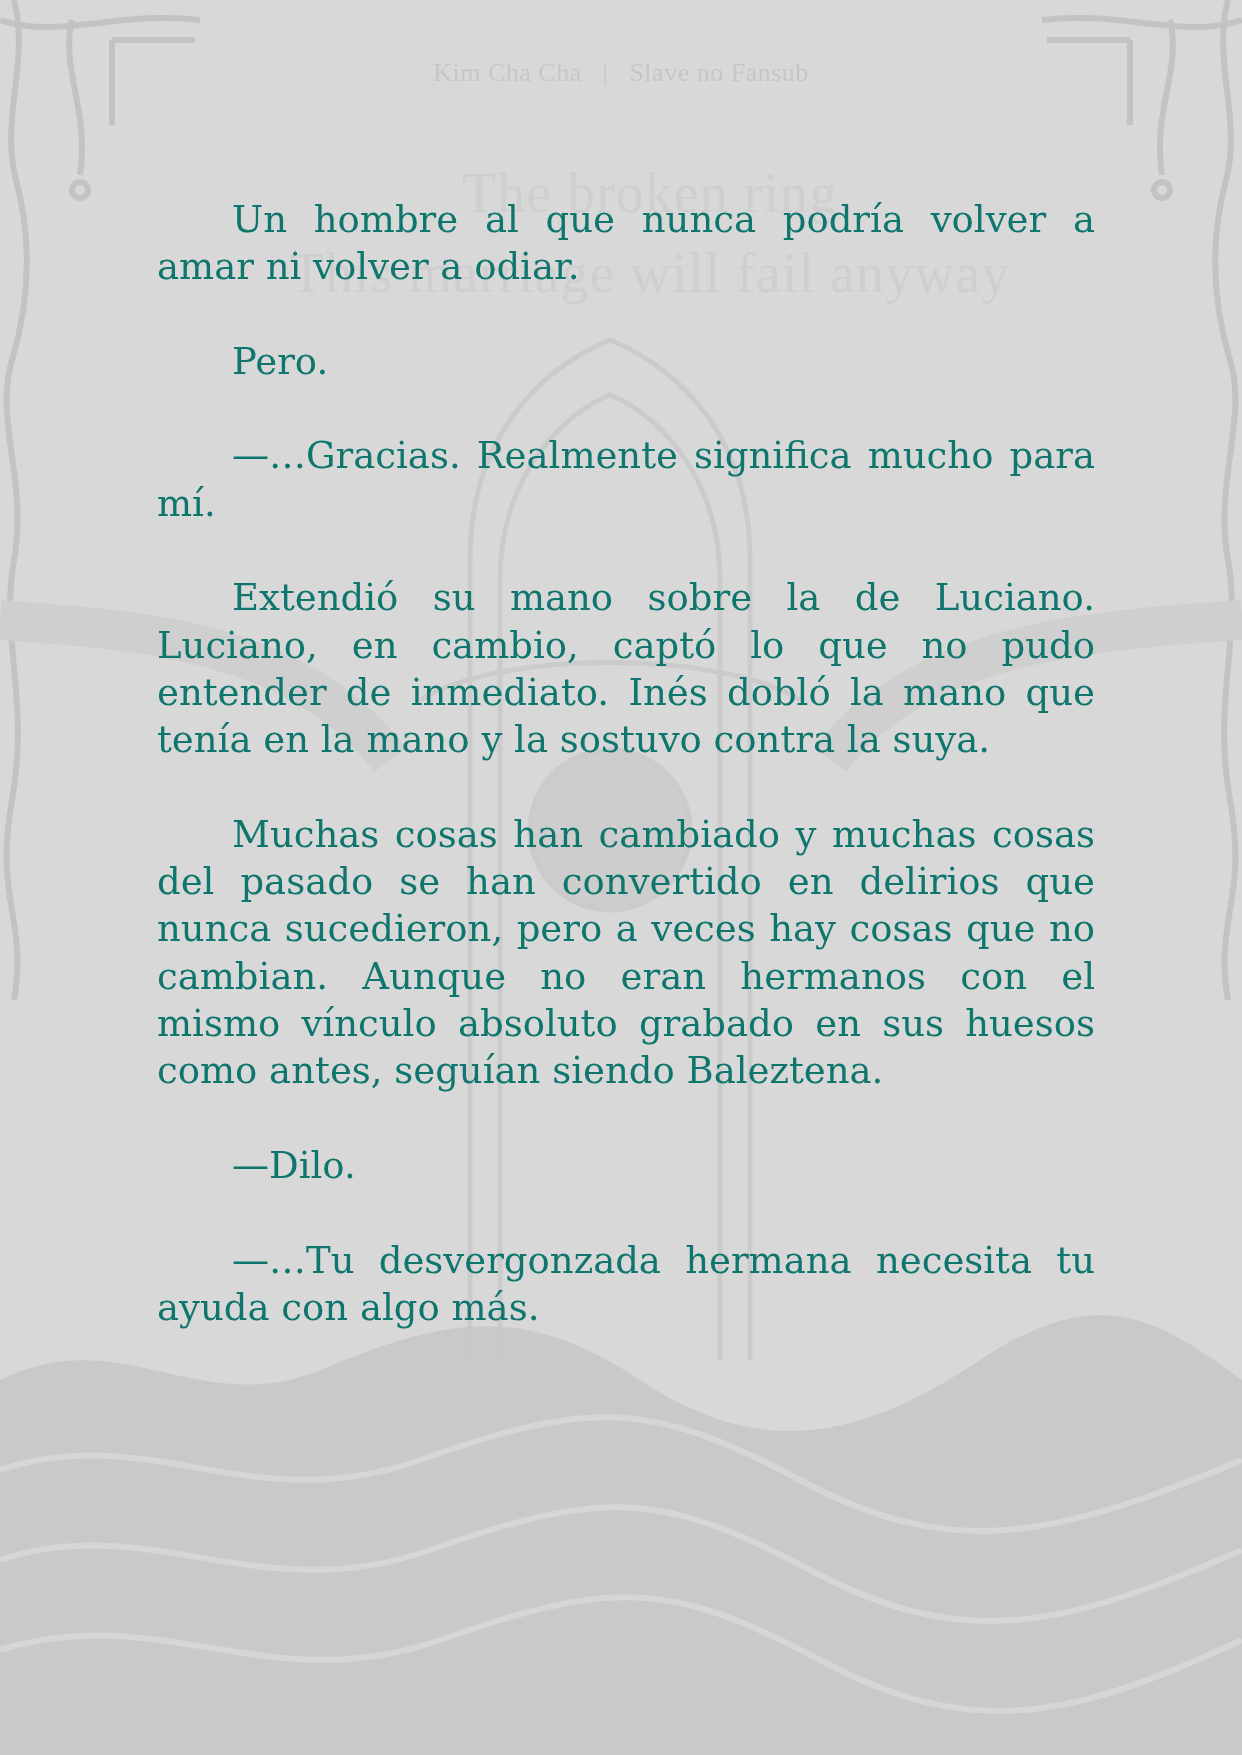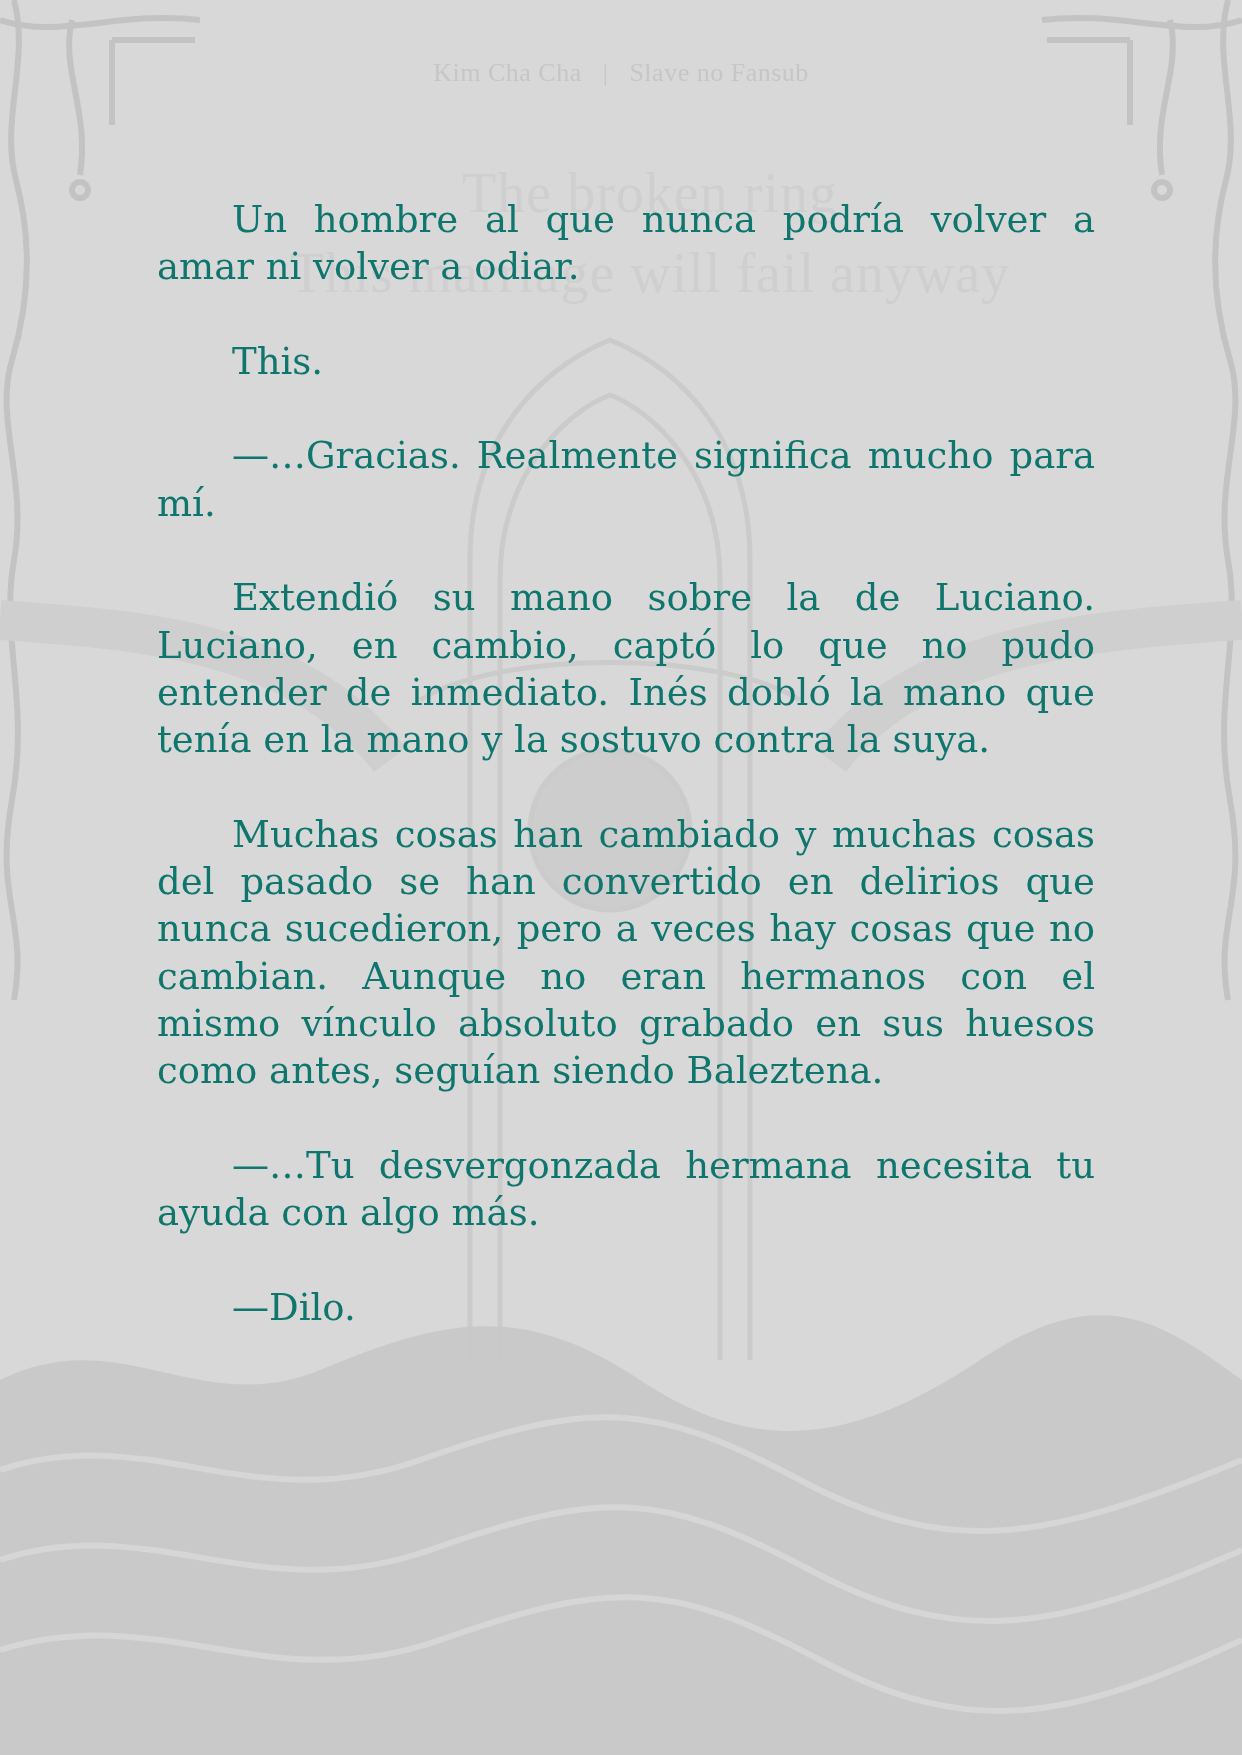--- a/index.html
+++ b/index.html
@@ -114,19 +114,19 @@
 <div class="watermark-title wm2">This marriage will fail anyway</div>
 
 <div class="header">
   <span>Kim Cha Cha</span>
   <span class="sep">|</span>
   <span>Slave no Fansub</span>
 </div>
 
 <div class="content">
   <p class="para">Un hombre al que nunca podría volver a amar ni volver a odiar.</p>
-  <p class="para">This.</p>
+  <p class="para">Pero.</p>
   <p class="para">—…Gracias. Realmente significa mucho para mí.</p>
   <p class="para">Extendió su mano sobre la de Luciano. Luciano, en cambio, captó lo que no pudo entender de inmediato. Inés dobló la mano que tenía en la mano y la sostuvo contra la suya.</p>
   <p class="para">Muchas cosas han cambiado y muchas cosas del pasado se han convertido en delirios que nunca sucedieron, pero a veces hay cosas que no cambian. Aunque no eran hermanos con el mismo vínculo absoluto grabado en sus huesos como antes, seguían siendo Baleztena.</p>
+  <p class="para">—Dilo.</p>
   <p class="para">—…Tu desvergonzada hermana necesita tu ayuda con algo más.</p>
-  <p class="para">—Dilo.</p>
 </div>
 
 </body></html>

